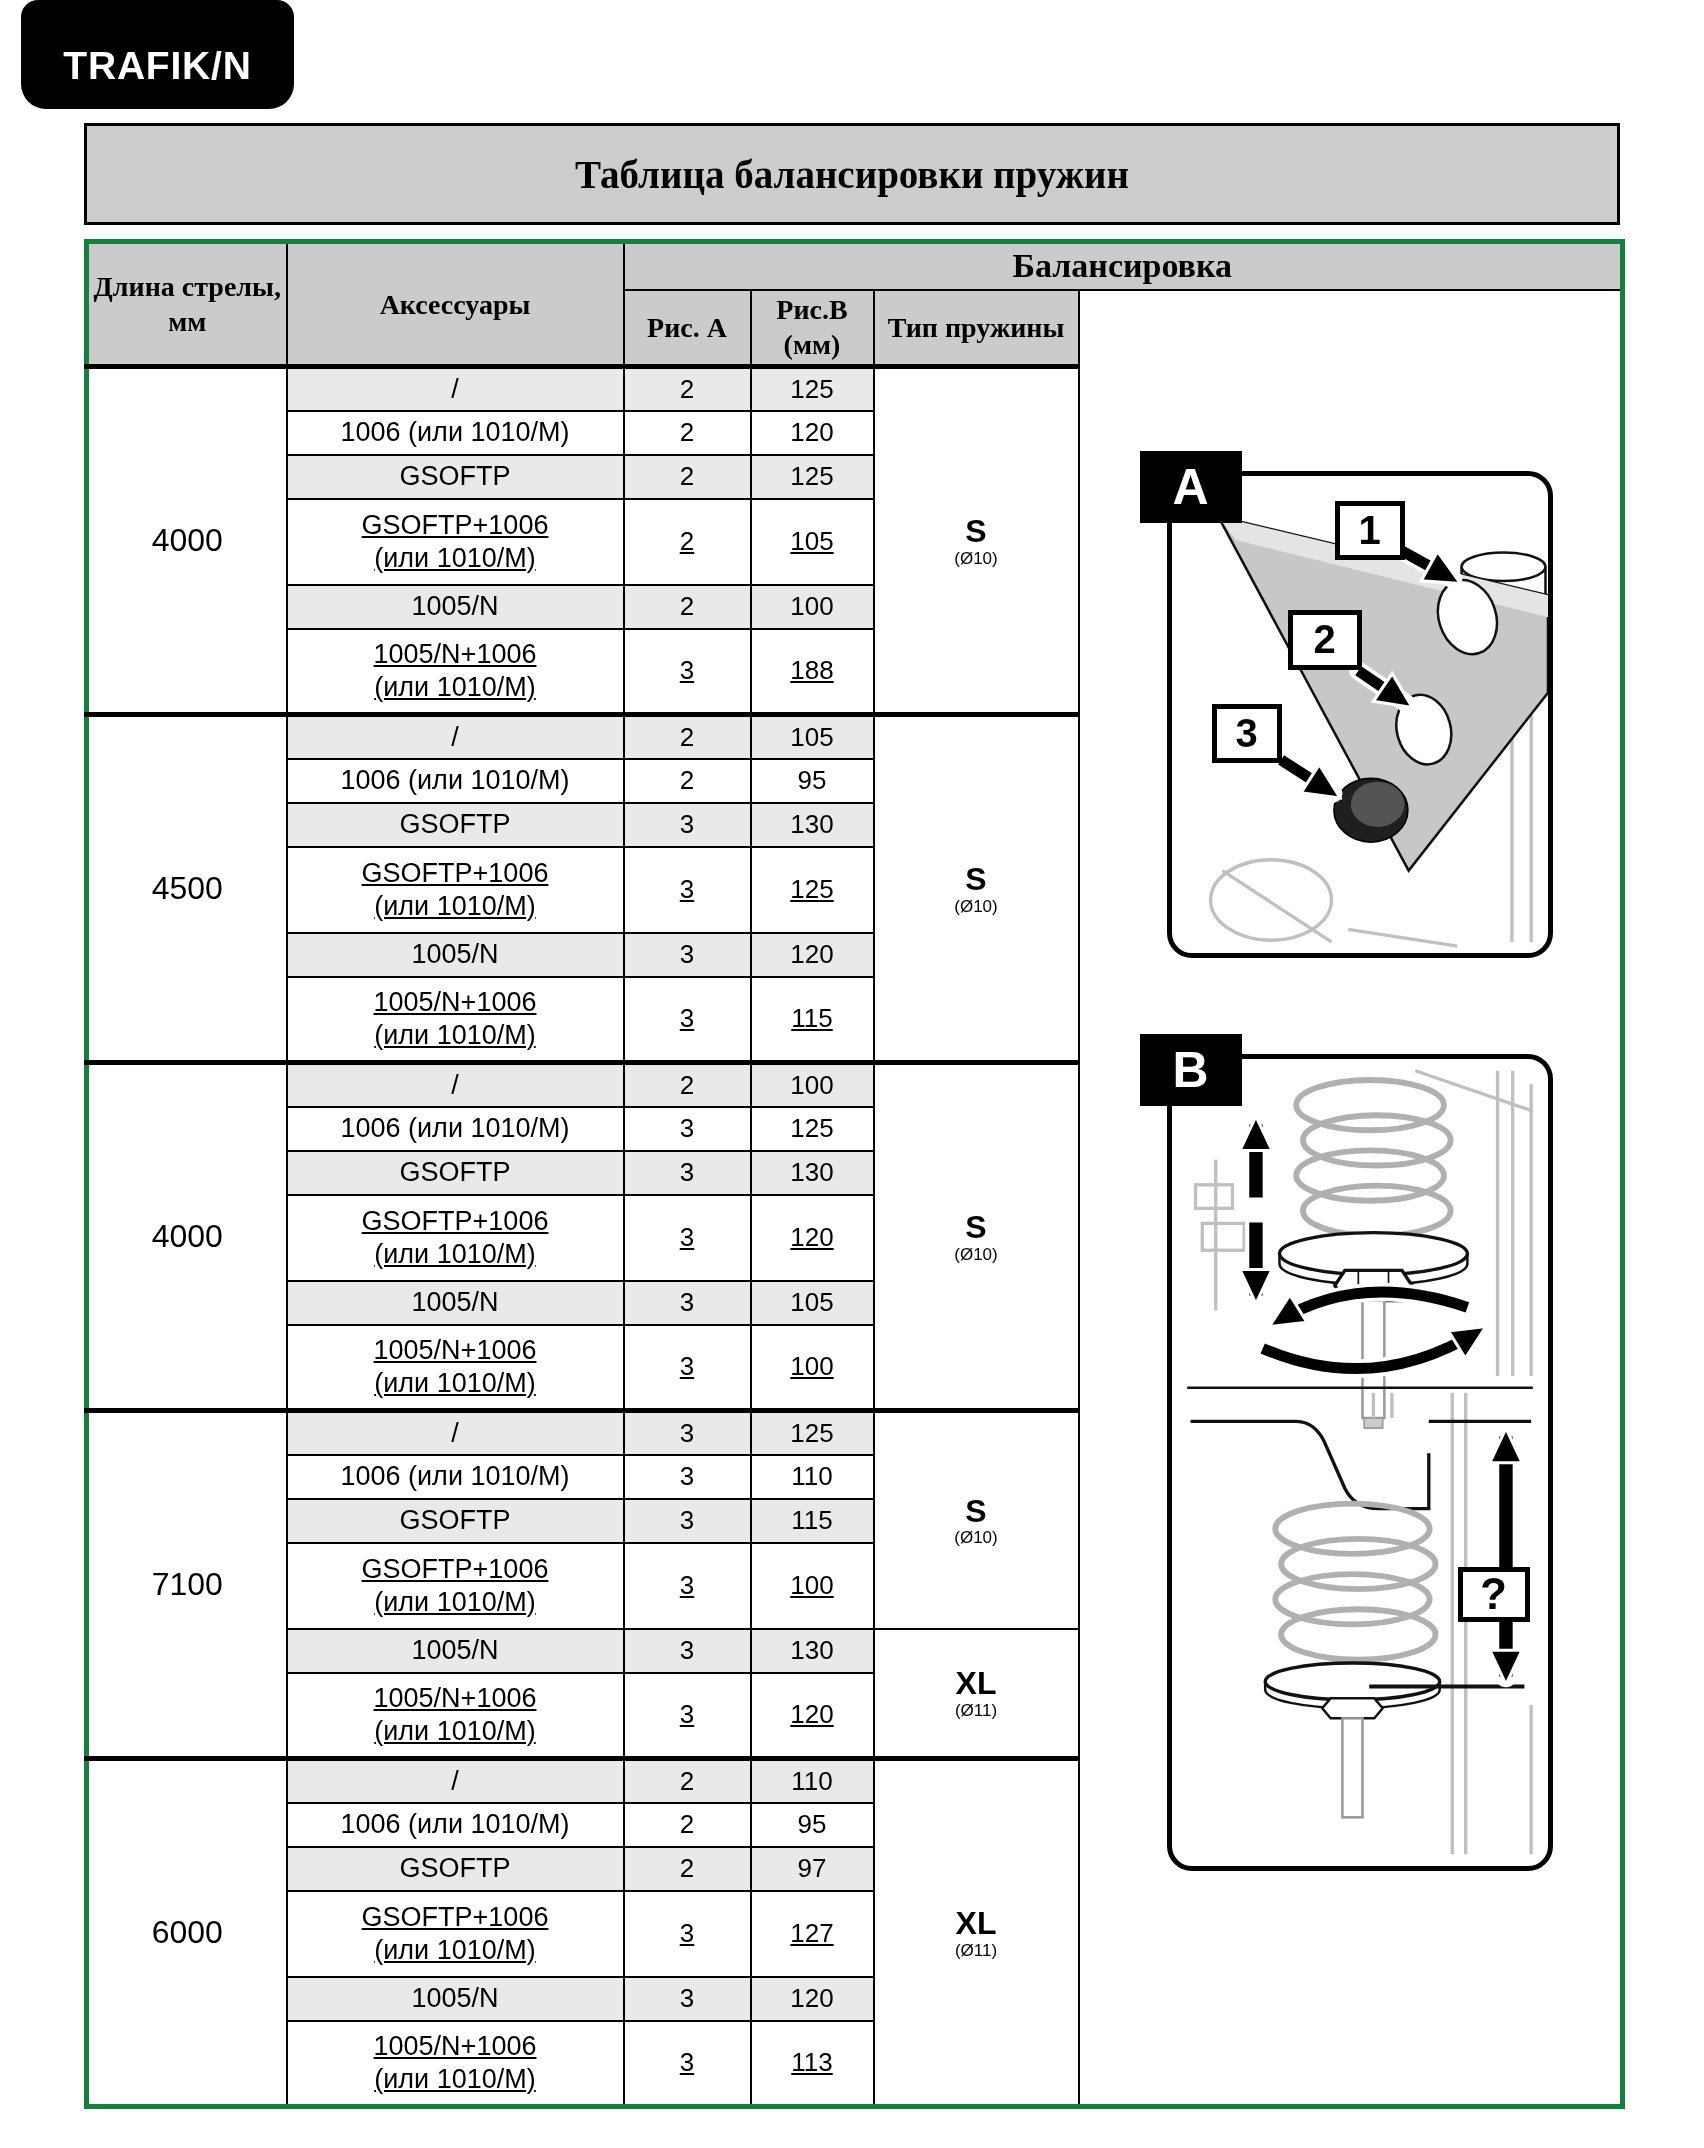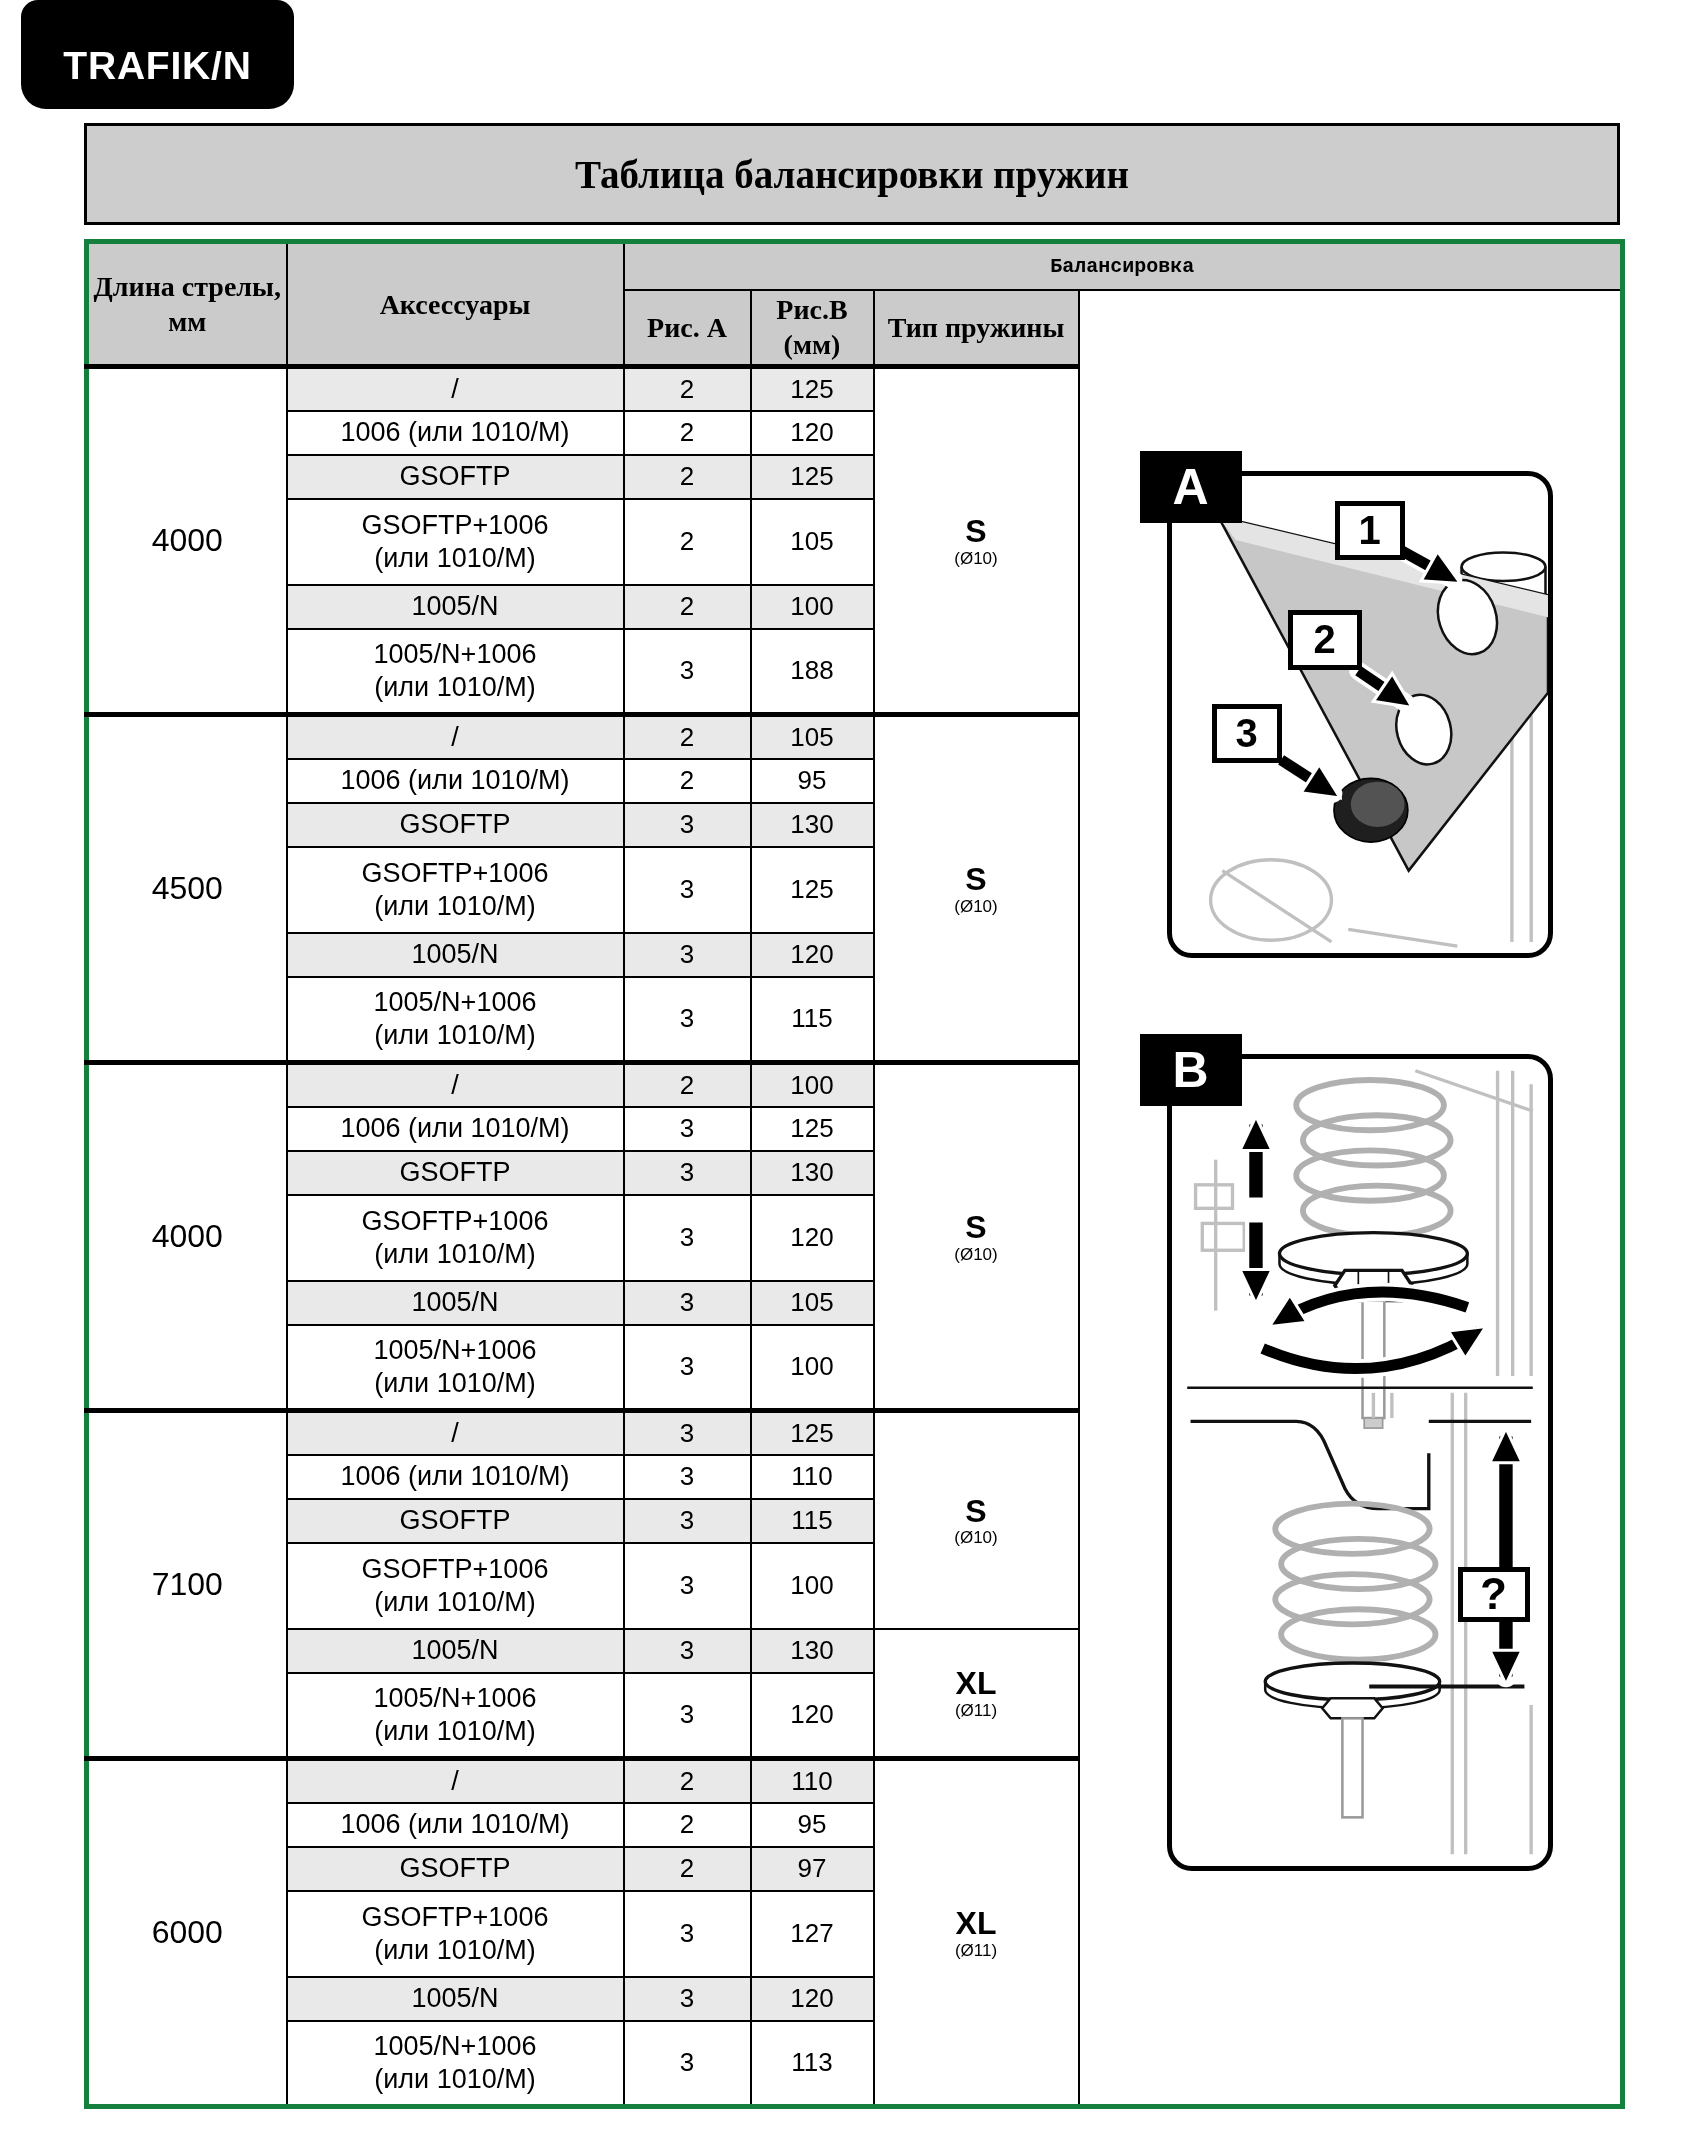--- a/index.html
+++ b/index.html
@@ -15,24 +15,24 @@
   #titlebar{position:absolute;left:84px;top:123px;width:1536px;height:102px;background:#cdcdcd;
             border:3.4px solid #000;box-sizing:border-box;display:flex;align-items:center;justify-content:center;}
   #titlebar h1{margin:0;font-family:"Liberation Serif","DejaVu Serif",serif;font-weight:bold;font-size:39px;}
 
   
   #tablewrap{position:absolute;left:84px;top:239px;}
   table.bal{border-collapse:collapse;table-layout:fixed;width:1536px;border:5px solid #15803d;}
   table.bal th,table.bal td{border:2.5px solid #000;padding:0;box-sizing:border-box;}
   th{background:#cbcbcb;font-family:"Liberation Serif","DejaVu Serif",serif;font-weight:bold;
      font-size:28px;text-align:center;vertical-align:middle;line-height:1.25;}
-  .hbal{font-size:20px;font-family:Liberation Mono, monospace;}
+  .hbal{font-size:34px;}
   tr.hr1{height:48px;} tr.hr2{height:77px;}
   tr.hr2 th{border-bottom-width:5px;}
-  tr.sgl{height:44px;} tr.dbl{height:86px;}
+  tr.sgl{height:44px;} tr.dbl{height:86px;text-decoration:underline;}
   tr.sec td{border-top-width:5px;}
   td{font-size:26px;text-align:center;vertical-align:middle;background:#fff;}
   td.g{background:#e9e9e9;}
   td.acc{font-size:27px;line-height:1.22;}
   td.len{font-weight:normal;font-size:32px;}
   td.type .tmain{font-weight:bold;font-size:32px;line-height:1.15;}
   td.type .tsub{font-size:17px;line-height:1.1;}
   td.figcell{border-left-width:5px;background:#fff;position:relative;vertical-align:top;}
 
   

